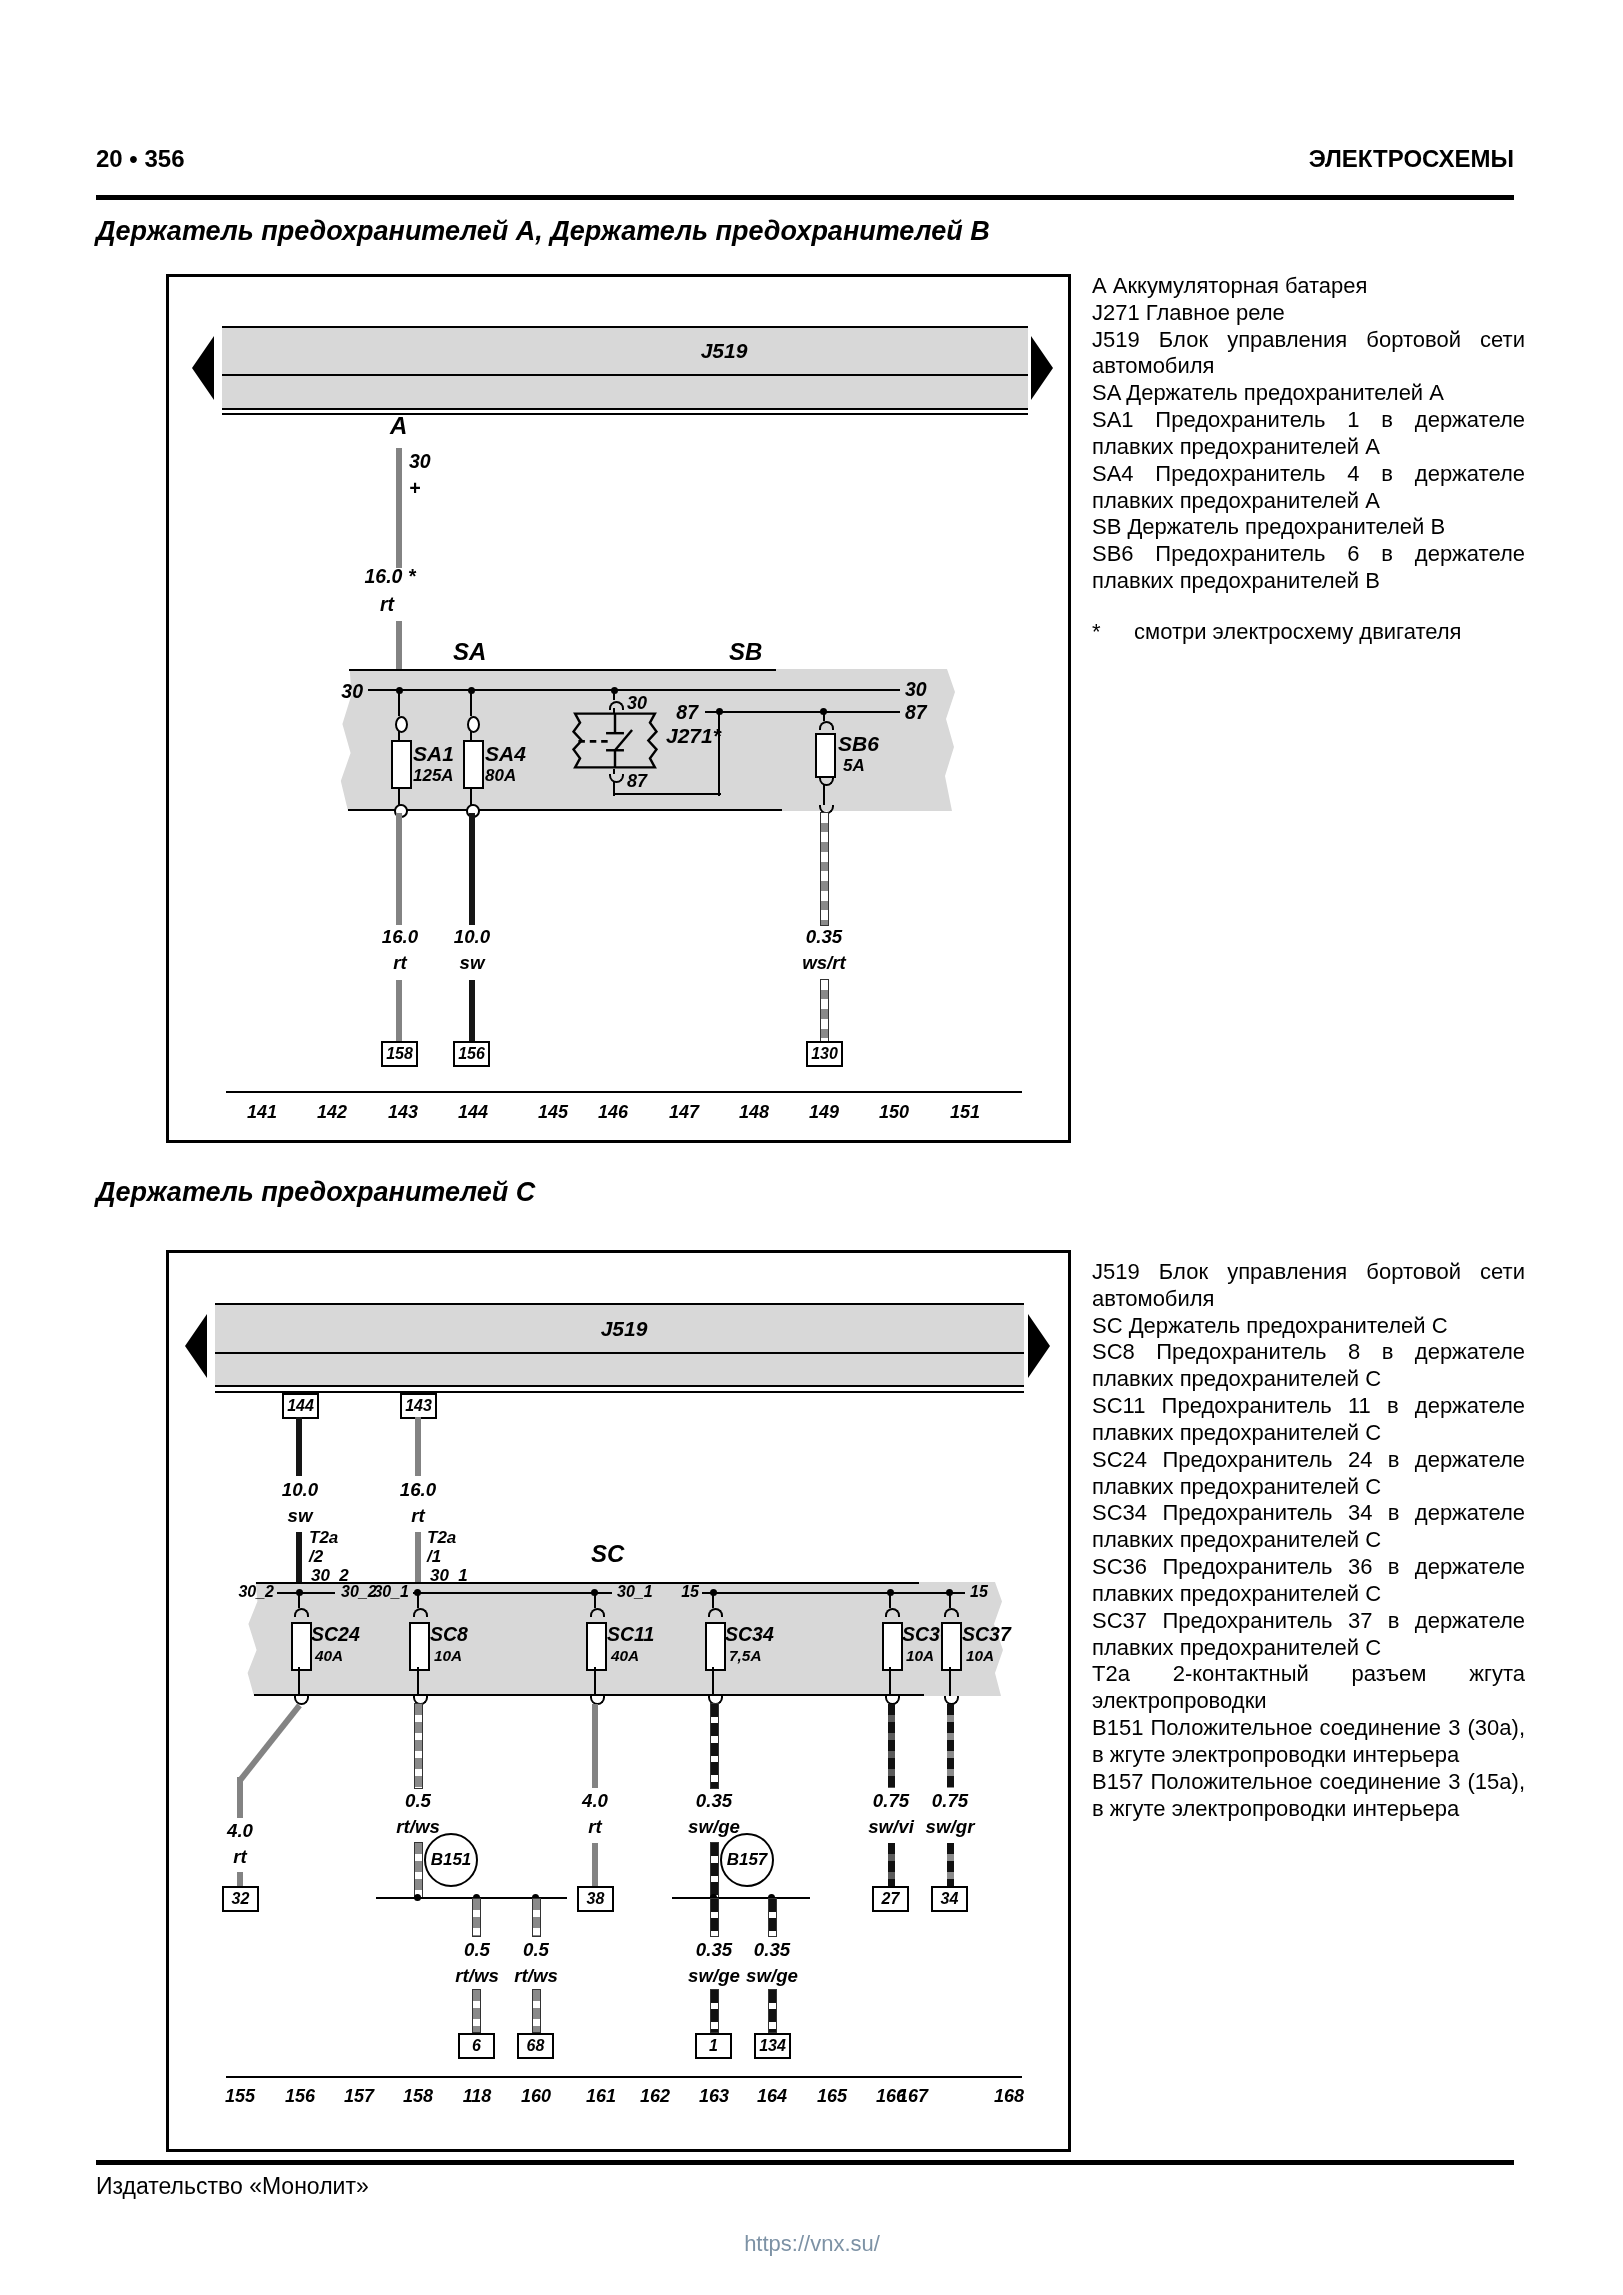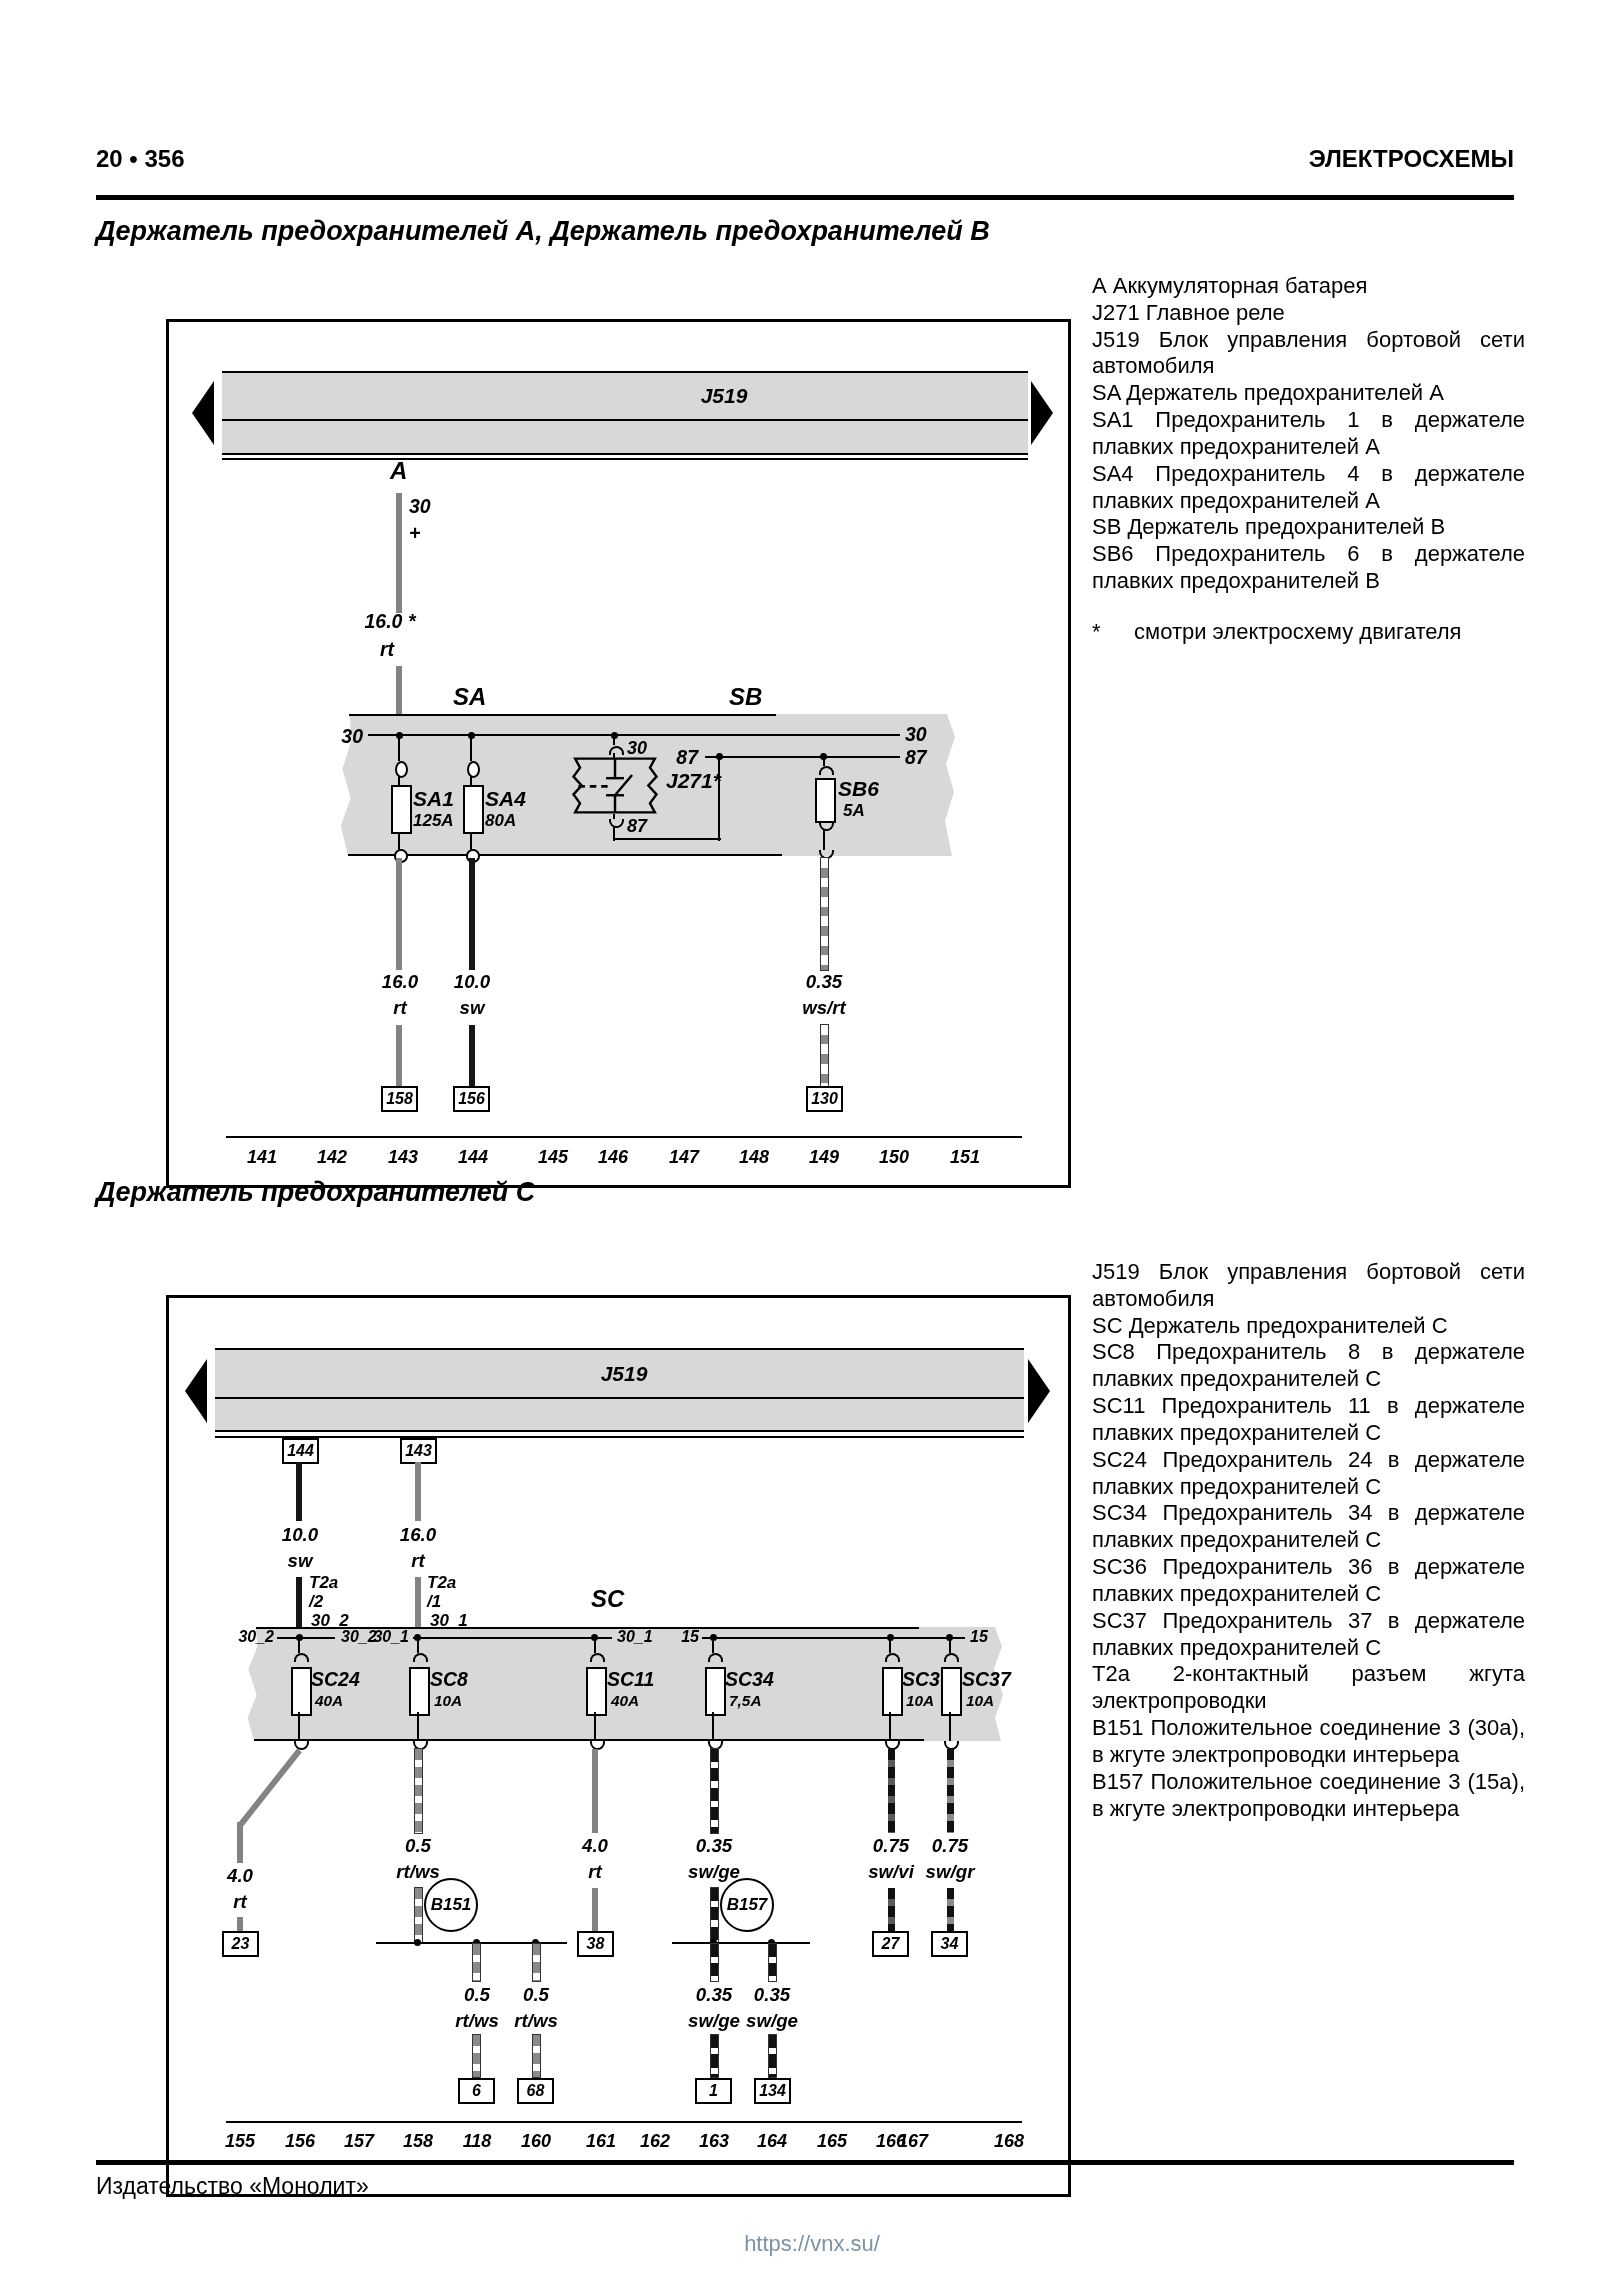--- a/index.html
+++ b/index.html
@@ -22,21 +22,21 @@
   .dot{position:absolute;width:7.3px;height:7.3px;background:#000;border-radius:50%;}
   .arcu{position:absolute;width:10.6px;height:6.5px;border:2px solid #000;border-bottom:none;border-radius:8px 8px 0 0;}
   .arcd{position:absolute;width:10.6px;height:6.5px;border:2px solid #000;border-top:none;border-radius:0 0 8px 8px;}
   .oval{position:absolute;width:9px;height:13px;border:2px solid #000;border-radius:50%;background:#fff;}
   .circ{position:absolute;width:9.7px;height:9.7px;border:2px solid #000;border-radius:50%;background:#fff;}
   .fuse{position:absolute;width:17px;border:2.4px solid #000;background:#fff;}
   .cbox{position:absolute;width:37px;height:26px;border:2.4px solid #000;background:#fff;display:flex;
         align-items:center;justify-content:center;font:italic 700 16px "Liberation Sans",sans-serif;box-sizing:border-box;}
   .bigc{position:absolute;width:54px;height:54px;border:2.4px solid #000;border-radius:50%;background:#fff;
         display:flex;align-items:center;justify-content:center;font:italic 700 17px "Liberation Sans",sans-serif;box-sizing:border-box;}
-  .frame{position:absolute;border:3.2px solid #000;background:#fff;margin-top:45px;}
+  .frame{position:absolute;border:3.2px solid #000;background:#fff;}
   .gray{position:absolute;background:#d8d8d8;}
   .arrL{position:absolute;width:0;height:0;border-top:32px solid transparent;border-bottom:32px solid transparent;border-right:22px solid #000;}
   .arrR{position:absolute;width:0;height:0;border-top:32px solid transparent;border-bottom:32px solid transparent;border-left:22px solid #000;}
   .trk{position:absolute;transform:translateX(-50%);font:italic 700 18px "Liberation Sans",sans-serif;}
   .title{position:absolute;font:italic 700 27px "Liberation Sans",sans-serif;white-space:nowrap;}
   .hdr{position:absolute;font:700 24px "Liberation Sans",sans-serif;}
   .legend{position:absolute;width:433px;}
   .lgi{font:400 22px/1.22 "Liberation Sans",sans-serif;text-align:justify;}
   .note{display:flex;margin-top:24px;font:400 22px/1.22 "Liberation Sans",sans-serif;}
   .note .star{width:42px;}
@@ -288,21 +288,21 @@
     <div class="L s24" style="left:793px;top:371px;">SC37</div>
     <div class="L s19" style="left:797px;top:395px;">10A</div>
     <div class="k" style="left:780px;top:414px;width:2.4px;height:29px;"></div>
     <div class="arcd" style="left:775px;top:443px;"></div>
 
     <div class="a bg-rt" style="left:98px;top:442px;width:5.7px;height:95px;transform:rotate(38.4deg);"></div>
     <div class="a bg-rt" style="left:68px;top:524px;width:5.7px;height:41px;"></div>
     <div class="L c" style="left:71px;top:568px;">4.0</div>
     <div class="L c" style="left:71px;top:594px;">rt</div>
     <div class="a bg-rt" style="left:68px;top:619px;width:5.7px;height:14.6px;"></div>
-    <div class="cbox" style="left:53px;top:633px;">23</div>
+    <div class="cbox" style="left:53px;top:633px;">32</div>
 
     <div class="a st-rtws" style="left:246px;top:451px;width:6.5px;height:84px;"></div>
     <div class="L c" style="left:249px;top:538px;">0.5</div>
     <div class="L c" style="left:249px;top:564px;">rt/ws</div>
     <div class="a st-rtws" style="left:246px;top:590px;width:6.5px;height:54px;"></div>
     <div class="bigc" style="left:255px;top:580px;">B151</div>
     <div class="k" style="left:207px;top:644px;width:191px;height:2.4px;"></div>
     <div class="dot" style="left:245px;top:641px;"></div>
     <div class="dot" style="left:304px;top:641px;"></div>
     <div class="dot" style="left:363px;top:641px;"></div>

